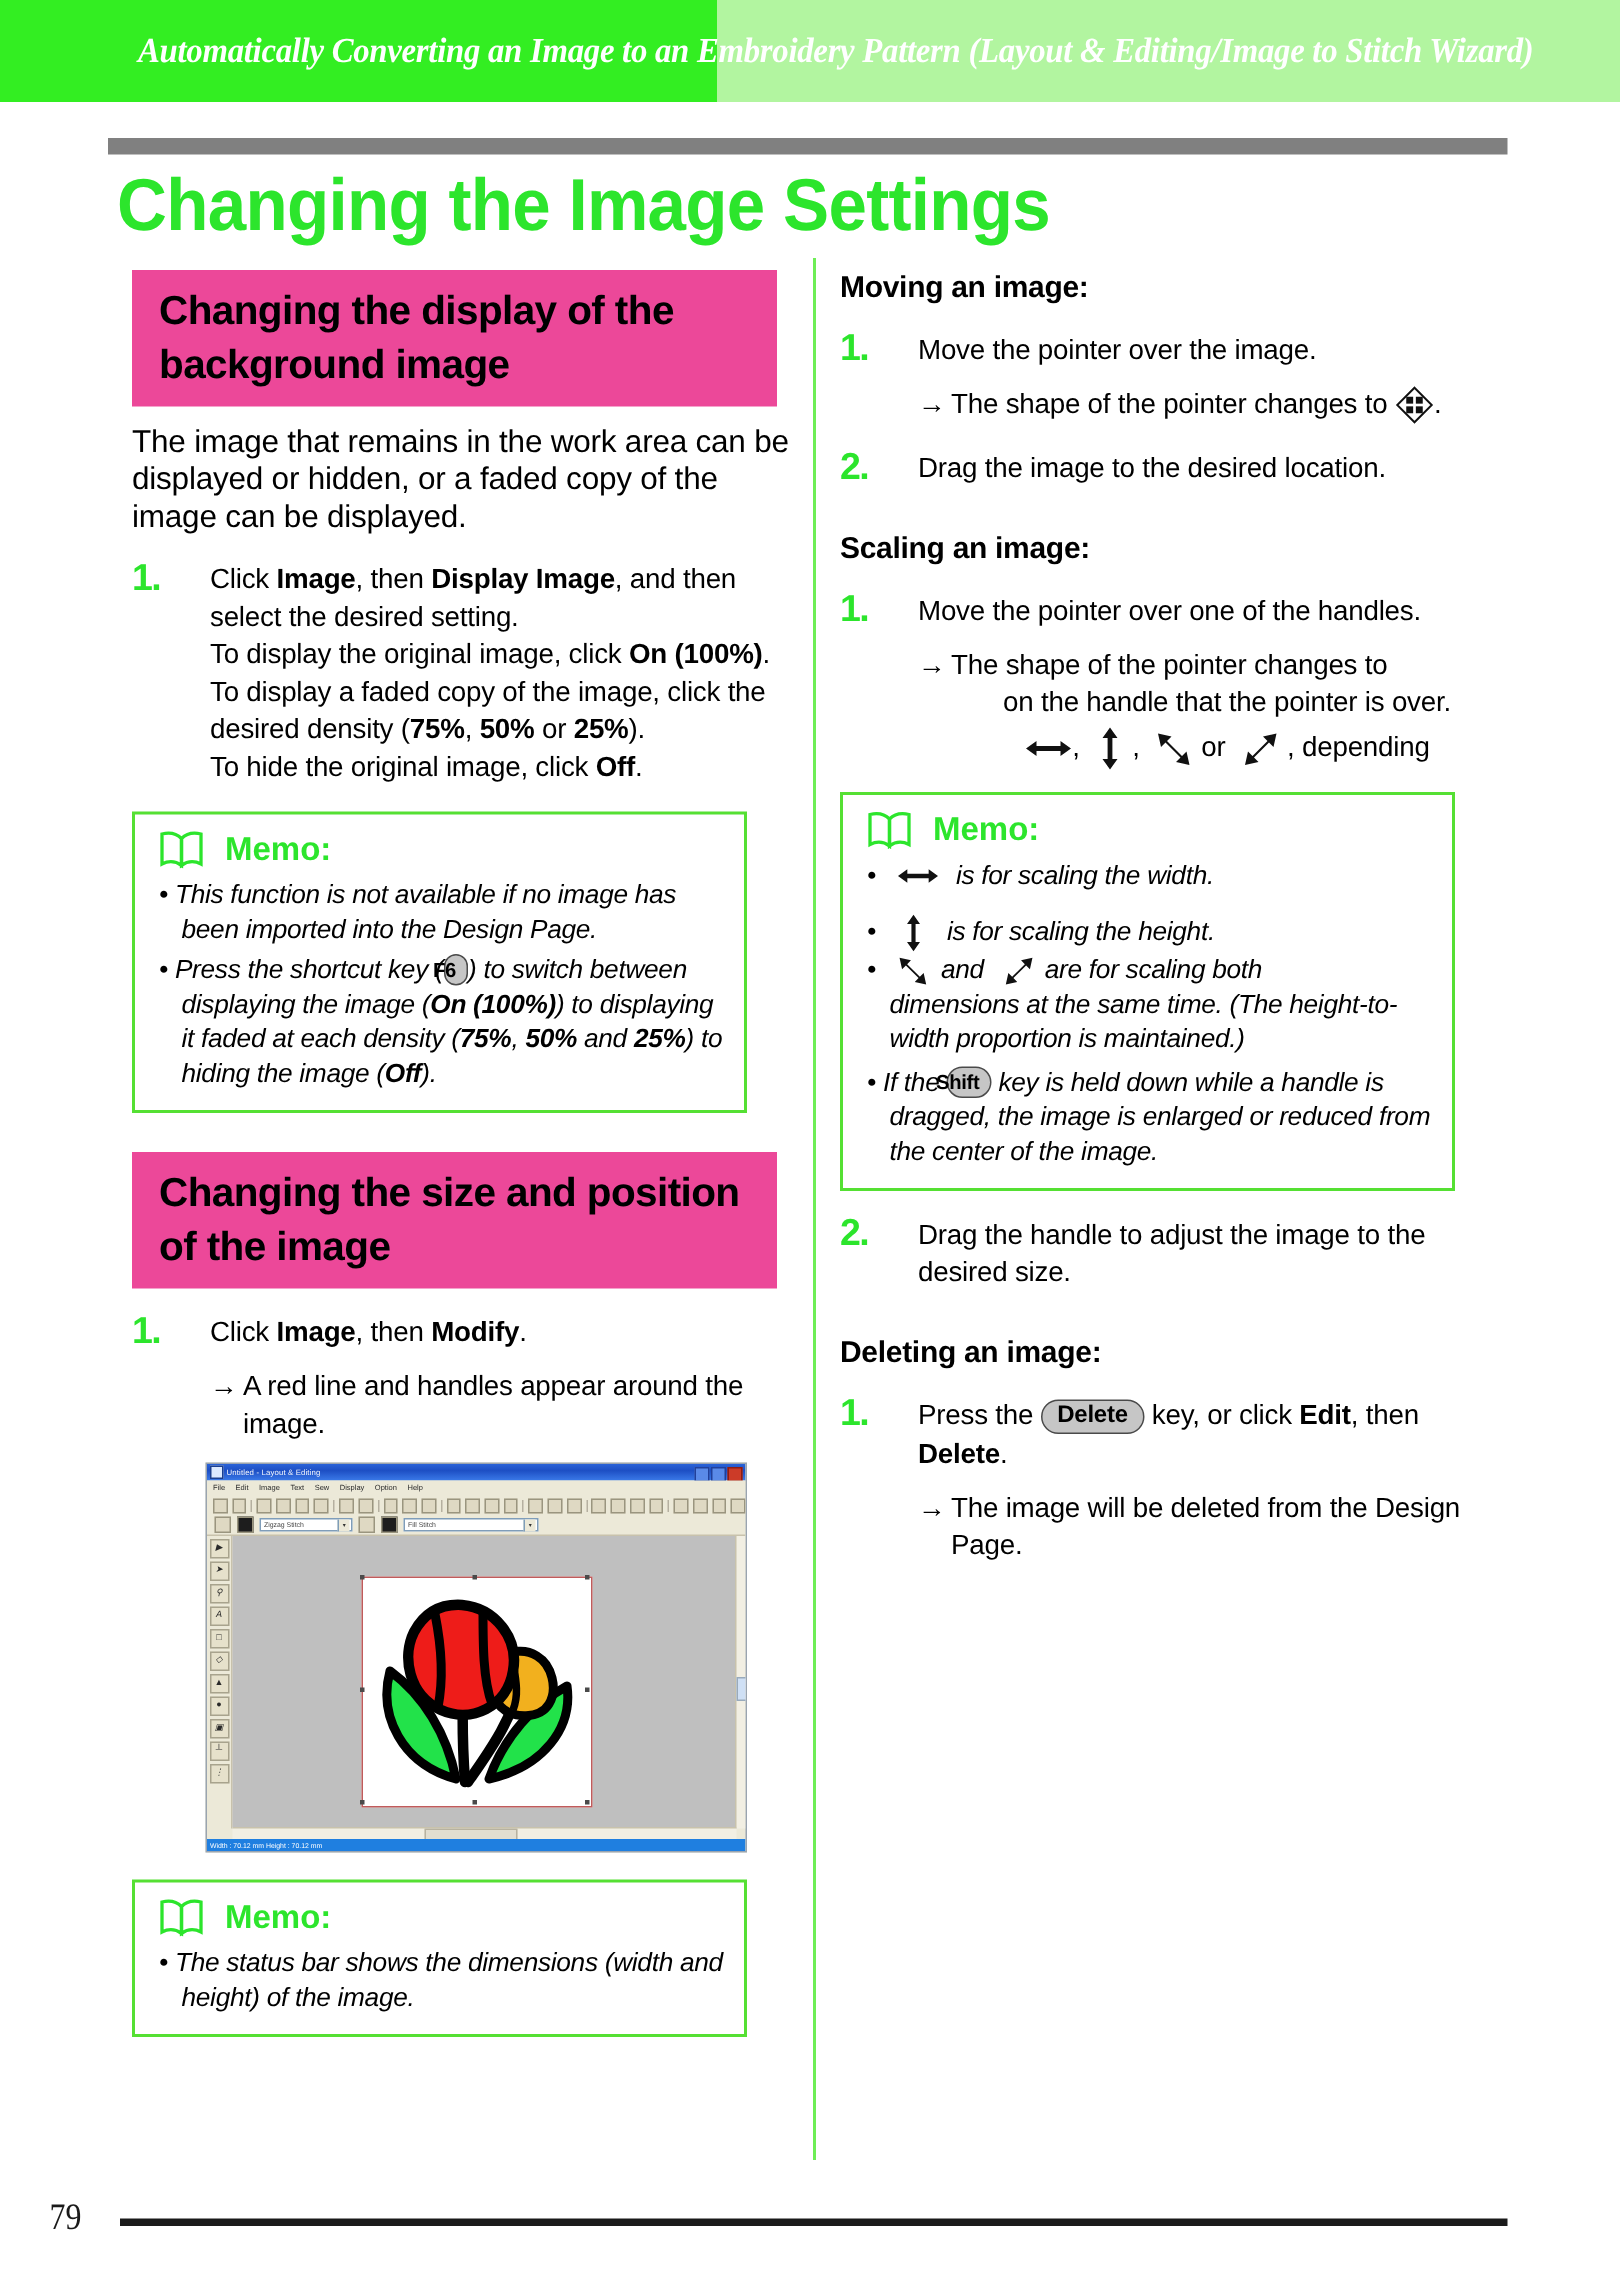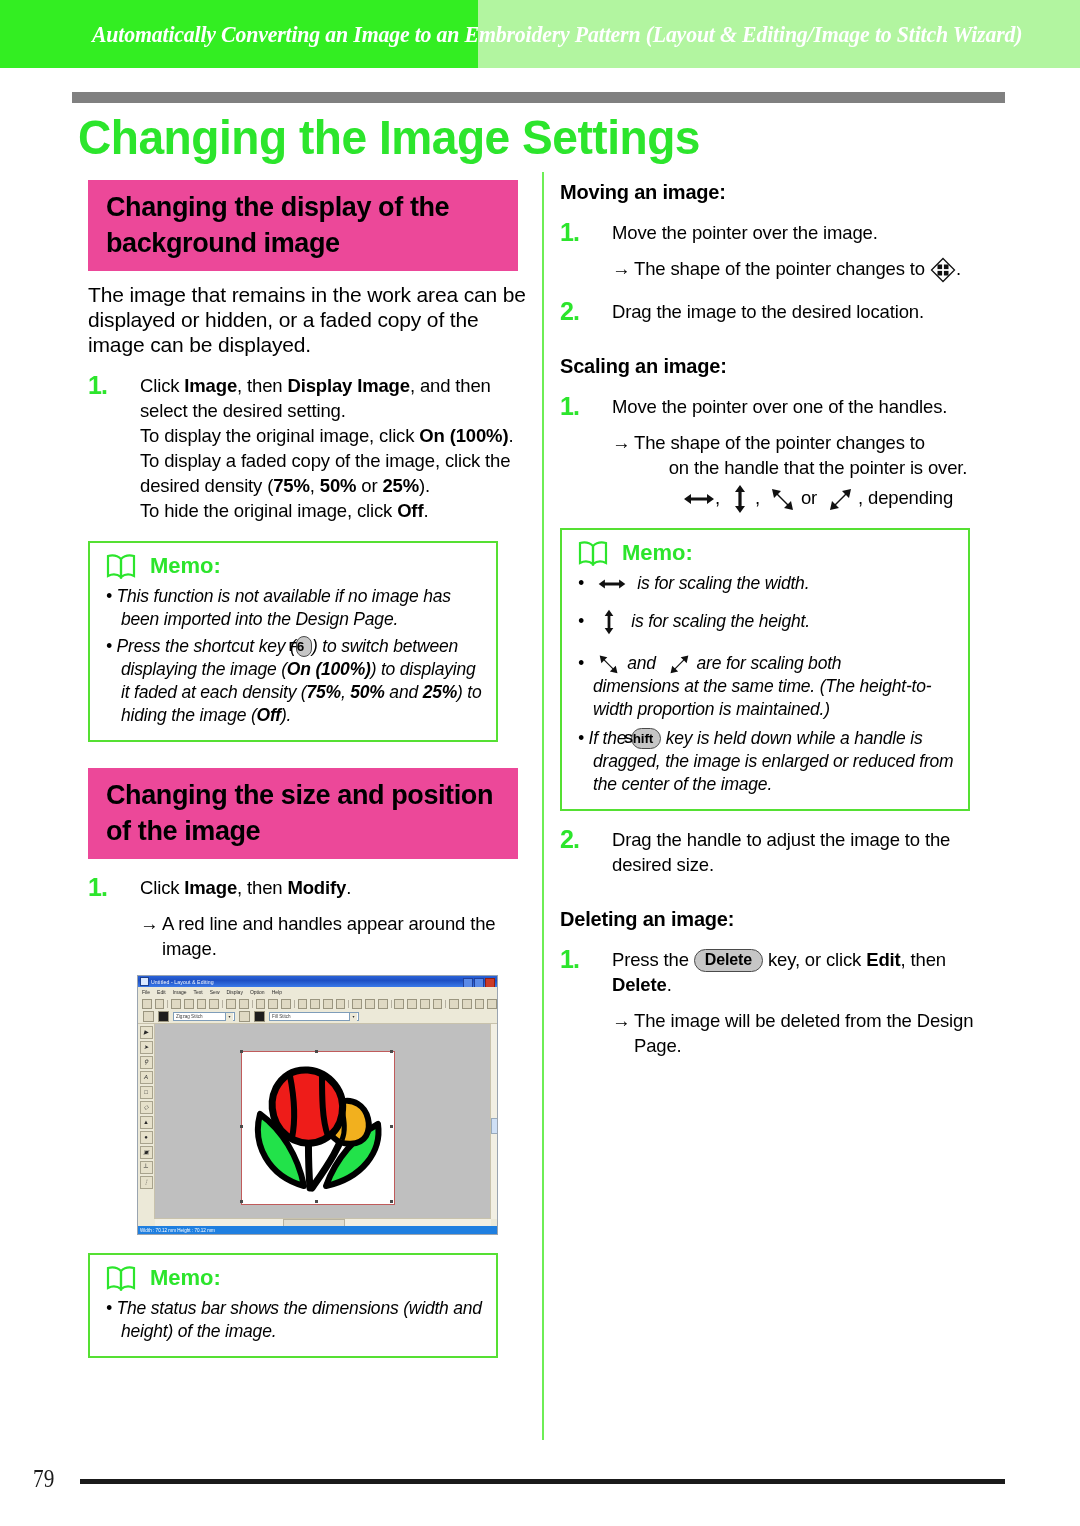--- a/index.html
+++ b/index.html
@@ -647,21 +647,21 @@
       <li style="margin-top:6px;">•&nbsp;
         <svg class="cur" width="30" height="16" viewBox="0 0 32 18" style="margin:0 10px 0 4px;">
           <path d="M1 9 L8 4 L8 7.4 L24 7.4 L24 4 L31 9 L24 14 L24 10.6 L8 10.6 L8 14 Z" fill="#111"></path>
         </svg><span>is for scaling the width.</span>
       </li>
       <li style="margin-top:14px;">•&nbsp;
         <svg class="cur" width="16" height="26" viewBox="0 0 18 30" style="margin:0 14px 0 8px;">
           <path d="M9 1 L14 8 L10.6 8 L10.6 22 L14 22 L9 29 L4 22 L7.4 22 L7.4 8 L4 8 Z" fill="#111"></path>
         </svg><span>is for scaling the height.</span>
       </li>
-      <li style="margin-top:17px;">•&nbsp;
+      <li style="margin-top:0;">•&nbsp;
         <svg class="cur" width="24" height="22" viewBox="0 0 28 26" style="margin:0 6px 0 4px;">
           <path d="M3 3 L12 5 L9 8 L19 18 L22 15 L24 24 L15 22 L18 19 L8 9 L5 12 Z" fill="#111"></path>
         </svg><span>and</span>
         <svg class="cur" width="24" height="22" viewBox="0 0 28 26" style="margin:0 6px;">
           <path d="M25 3 L16 5 L19 8 L9 18 L6 15 L4 24 L13 22 L10 19 L20 9 L23 12 Z" fill="#111"></path>
         </svg><span>are for scaling both</span>
         <span class="nohang">dimensions at the same time. (The height-to-width proportion is maintained.)</span>
       </li>
       <li style="margin-top:6px;">•&nbsp;<span>If the </span><span class="keycap">Shift</span><span> key is held down while a handle is dragged, the image is enlarged or reduced from the center of the image.</span></li>
     </ul>

